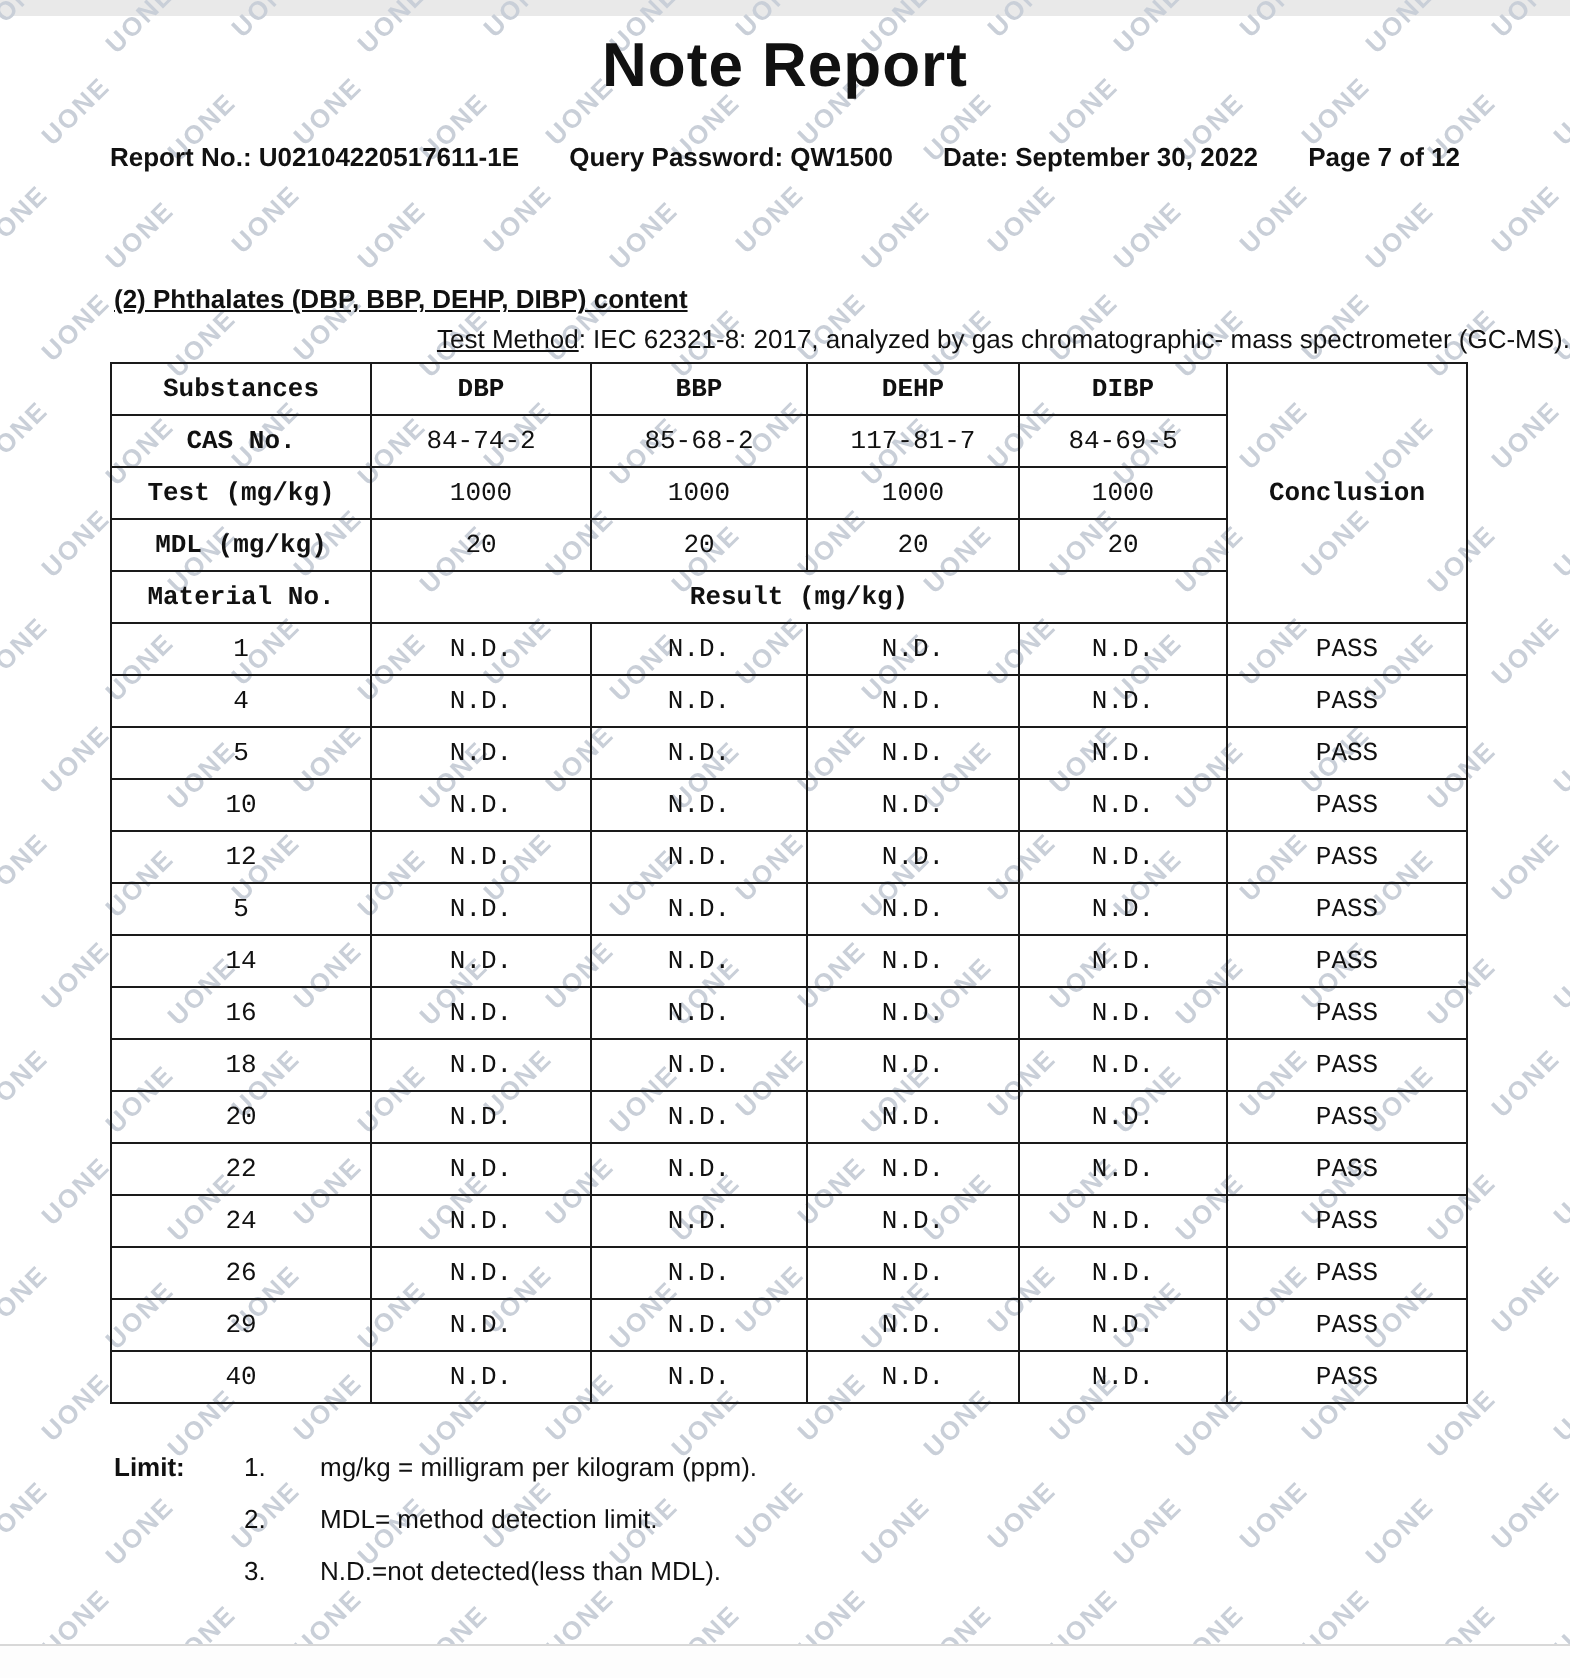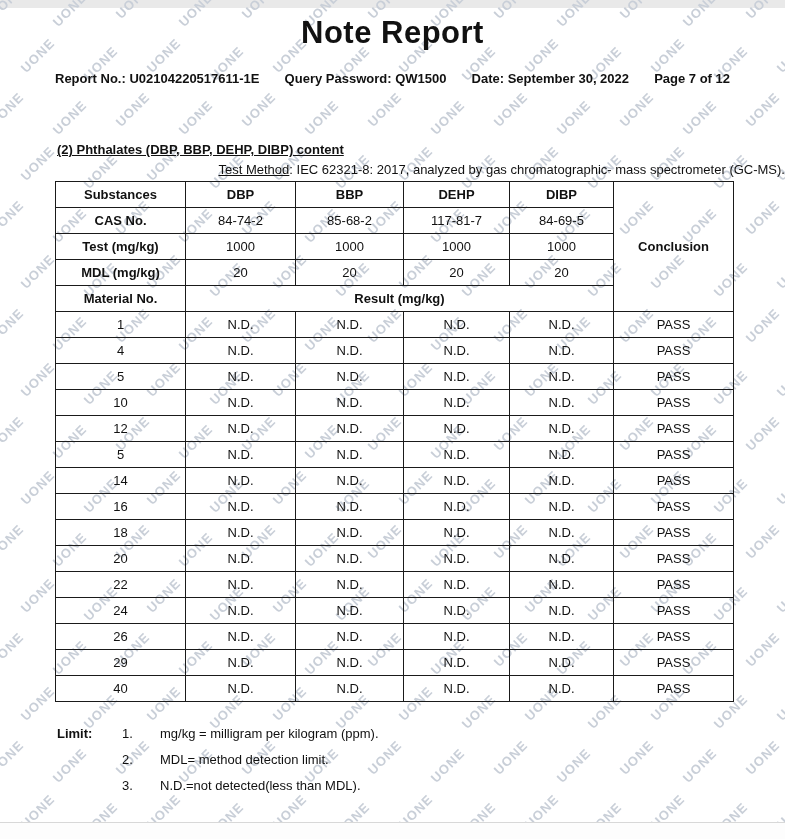--- a/index.html
+++ b/index.html
@@ -67,20 +67,21 @@
     text-align:right;
   }
   .test-method .u{
     text-decoration:underline;
   }
   table.results{
     margin:4px 0 0 55px;
     border-collapse:collapse;
     width:678px;
     table-layout:fixed;
+    font-family:Liberation Mono, monospace;
   }
   table.results th, table.results td{
     border:1.5px solid #1a1a1a;
     height:25px;
     padding:0 2px;
     text-align:center;
     vertical-align:middle;
     font-size:13px;
     background:transparent;
     overflow:hidden;

